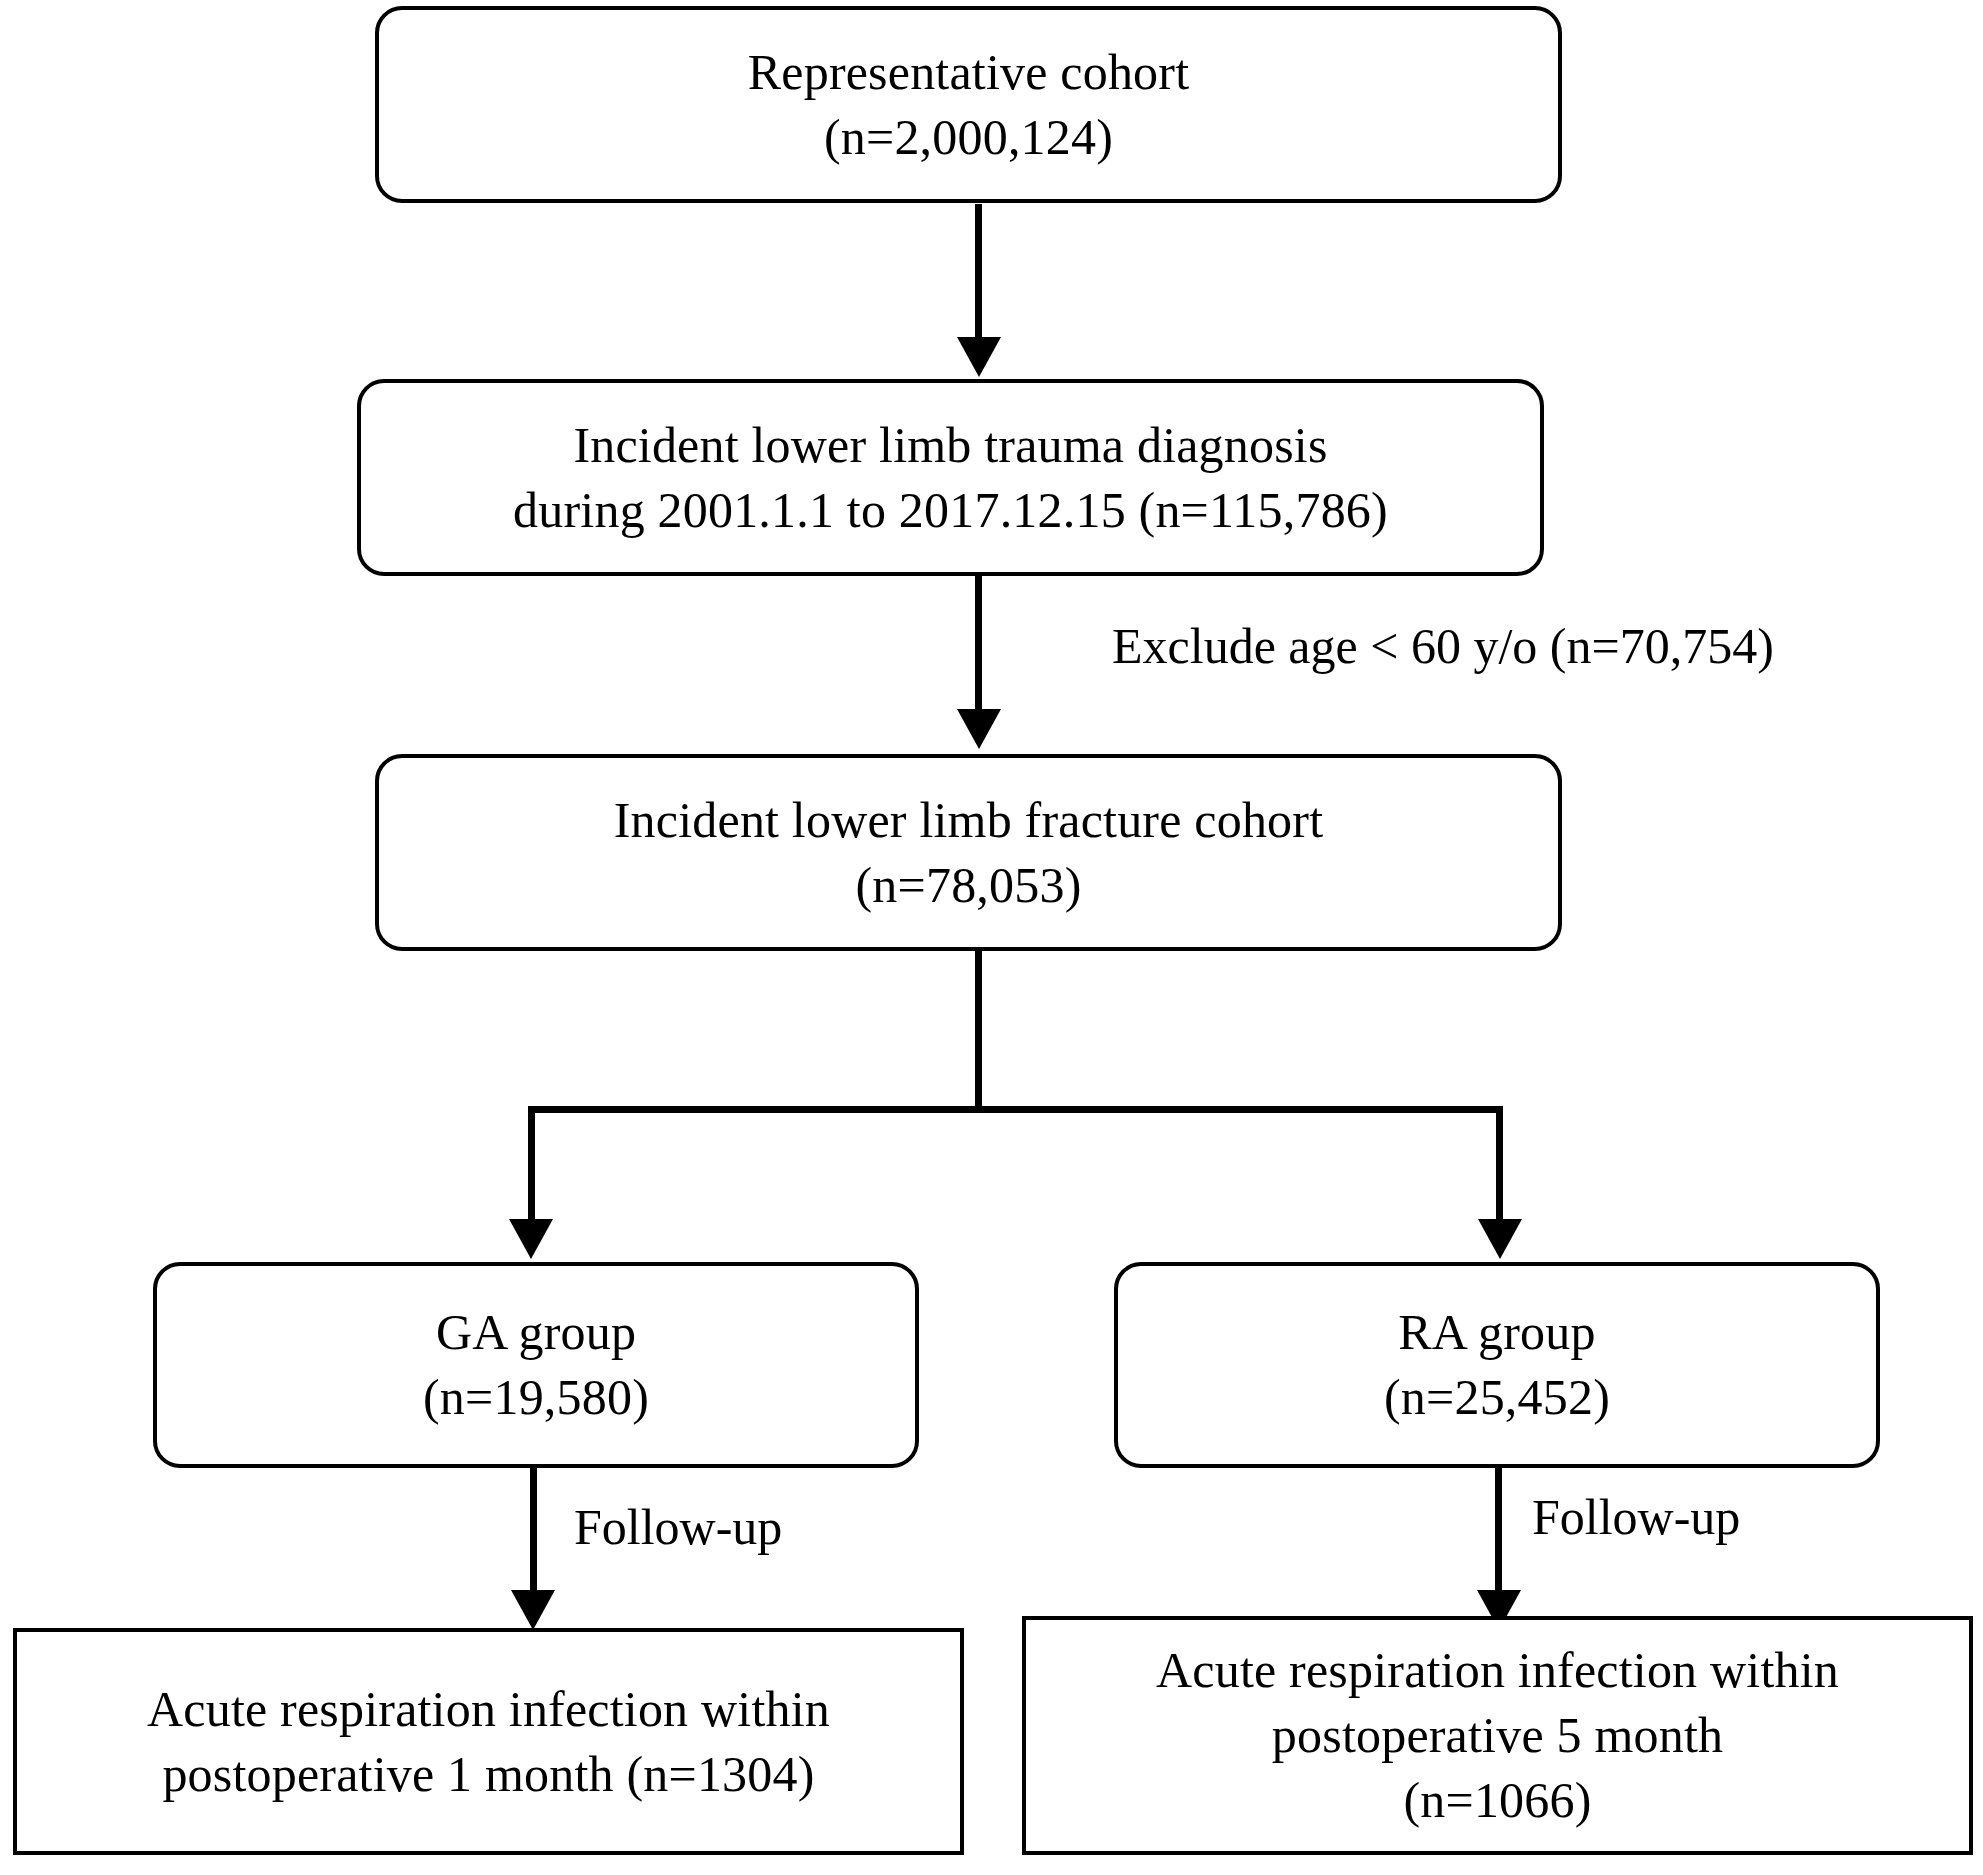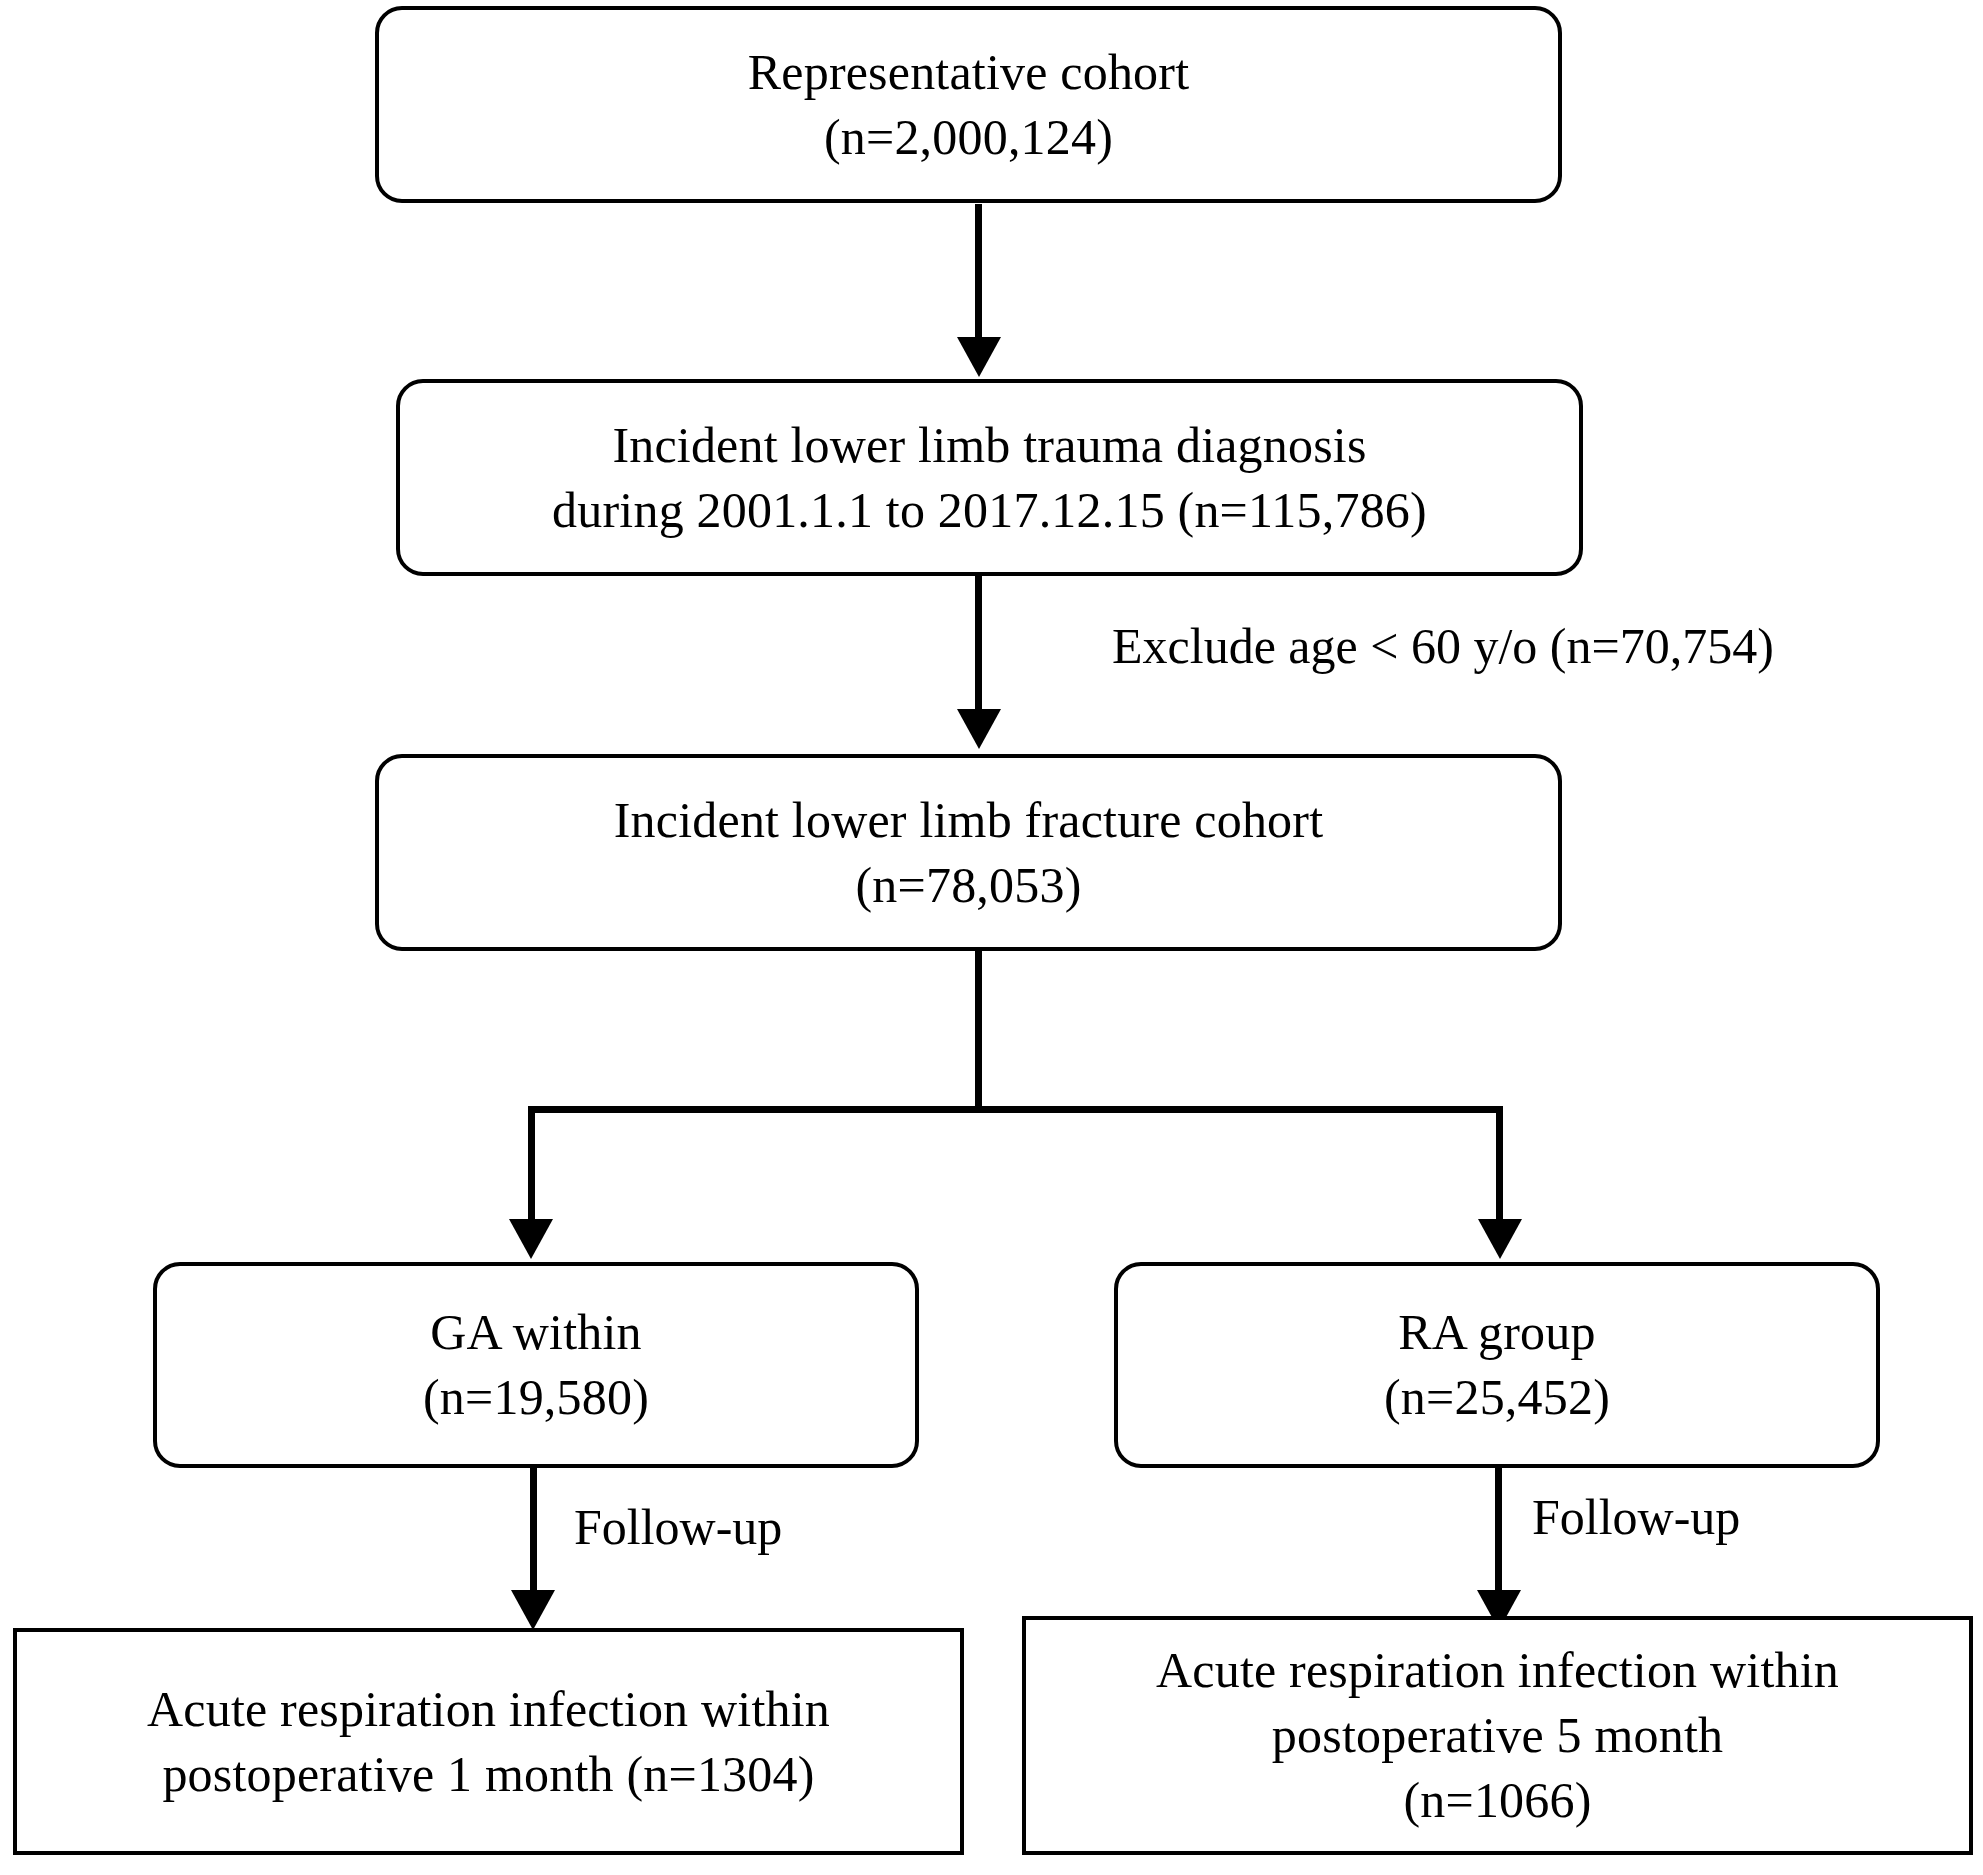--- a/index.html
+++ b/index.html
@@ -70,21 +70,21 @@
 <div id="canvas">
 
   <div class="box rounded" style="left:375px; top:6.4px; width:1187px; height:197px;">
     <span class="line">Representative cohort</span>
     <span class="line">(n=2,000,124)</span>
   </div>
 
   <div class="vline" style="left:975px; top:204px; height:139px;"></div>
   <div class="arrowhead" style="left:957px; top:337px;"></div>
 
-  <div class="box rounded" style="left:396px; top:379px; width:1187px; height:197px;">
+  <div class="box rounded" style="left:357px; top:379px; width:1187px; height:197px;">
     <span class="line">Incident lower limb trauma diagnosis</span>
     <span class="line">during 2001.1.1 to 2017.12.15 (n=115,786)</span>
   </div>
 
   <div class="vline" style="left:975px; top:576px; height:139px;"></div>
   <div class="arrowhead" style="left:957px; top:709px;"></div>
   <div class="elabel" style="left:1112px; top:616px;">Exclude age &lt; 60 y/o (n=70,754)</div>
 
   <div class="box rounded" style="left:375px; top:754px; width:1187px; height:197px;">
     <span class="line">Incident lower limb fracture cohort</span>
@@ -92,21 +92,21 @@
   </div>
 
   <div class="vline" style="left:975px; top:951px; height:161px;"></div>
   <div class="hline" style="left:528px; top:1106px; width:975px;"></div>
   <div class="vline" style="left:528px; top:1106px; height:141px;"></div>
   <div class="arrowhead" style="left:509px; top:1219px;"></div>
   <div class="vline" style="left:1496px; top:1106px; height:141px;"></div>
   <div class="arrowhead" style="left:1478px; top:1219px;"></div>
 
   <div class="box rounded" style="left:153px; top:1262px; width:766px; height:206px;">
-    <span class="line">GA within</span>
+    <span class="line">GA group</span>
     <span class="line">(n=19,580)</span>
   </div>
 
   <div class="box rounded" style="left:1114px; top:1262px; width:766px; height:206px;">
     <span class="line">RA group</span>
     <span class="line">(n=25,452)</span>
   </div>
 
   <div class="vline" style="left:530px; top:1467px; height:129px;"></div>
   <div class="arrowhead" style="left:511px; top:1590px;"></div>

